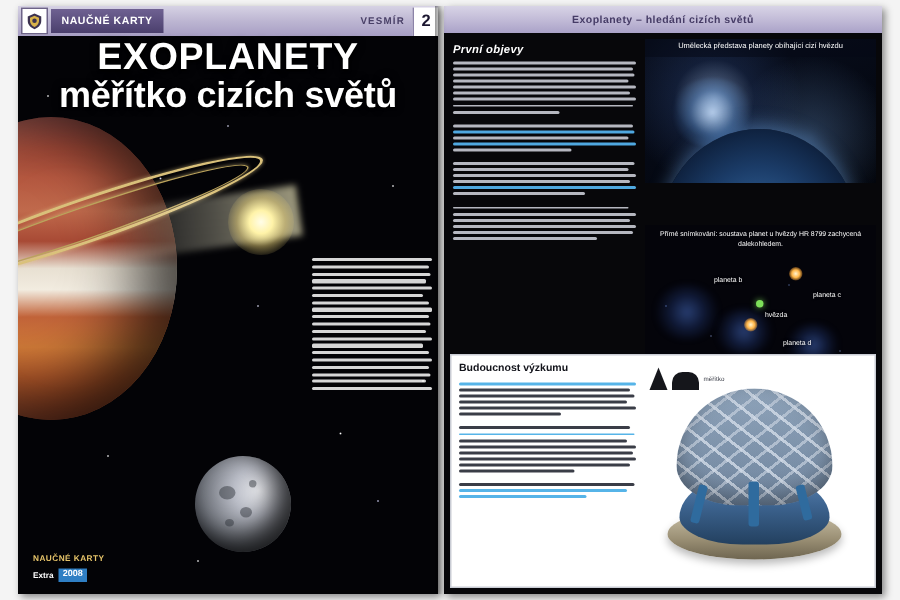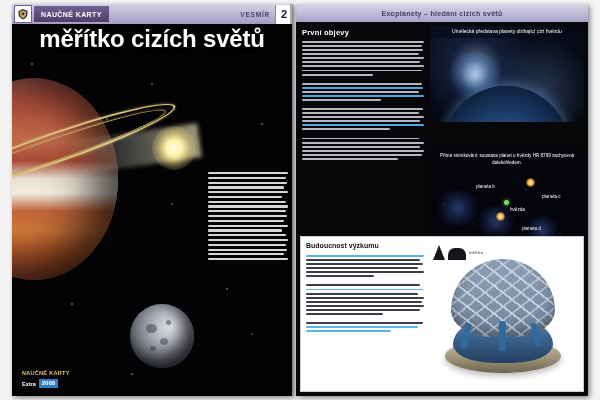--- a/index.html
+++ b/index.html
@@ -192,21 +192,21 @@
   }
   .running-head {
     color:#463c66; font-size:7px; font-weight:bold; letter-spacing:.3px;
     white-space:nowrap;
   }
 
   .r-body { position:absolute; top:18px; left:0; width:292px; height:374px; background:#07070a; }
 
   
   .col-text {
-    position:absolute; left:6px; top:6px; width:122px;
+    position:absolute; left:6px; top:6px; width:122px;font-style:italic;
   }
   .art-head {
     color:#ffffff; font-size:7.5px; font-weight:bold;
     margin-bottom:4px; letter-spacing:.2px;
   }
   .tline { height:1.9px; margin-bottom:2.2px; background:rgba(225,228,238,.80); border-radius:1px; }
   .tline.link { background:#4fa8e0; }
   .para-gap { height:5px; }
 
   
@@ -362,20 +362,21 @@
       </div>
       <div class="brand-tab">
         <span>NAUČNÉ KARTY</span>
       </div>
       <div class="hdr-spacer"></div>
       <div class="section-name">VESMÍR</div>
       <div class="page-num-box">2</div>
     </div>
 
     <div class="title-wrap">
+      <div class="title-main">EXOPLANETY</div>
       <div class="title-sub">měřítko cizích světů</div>
     </div>
 
     <div class="left-copy" id="left-copy">
         <div class="copy-line" style="width: 100%;"></div>
         <div class="copy-line" style="width: 97%;"></div>
         <div class="copy-line" style="width: 99%;"></div>
         <div class="copy-line" style="width: 95%;"></div>
         <div class="copy-line" style="width: 100%;"></div>
         <div class="copy-line" style="width: 92%;"></div>

